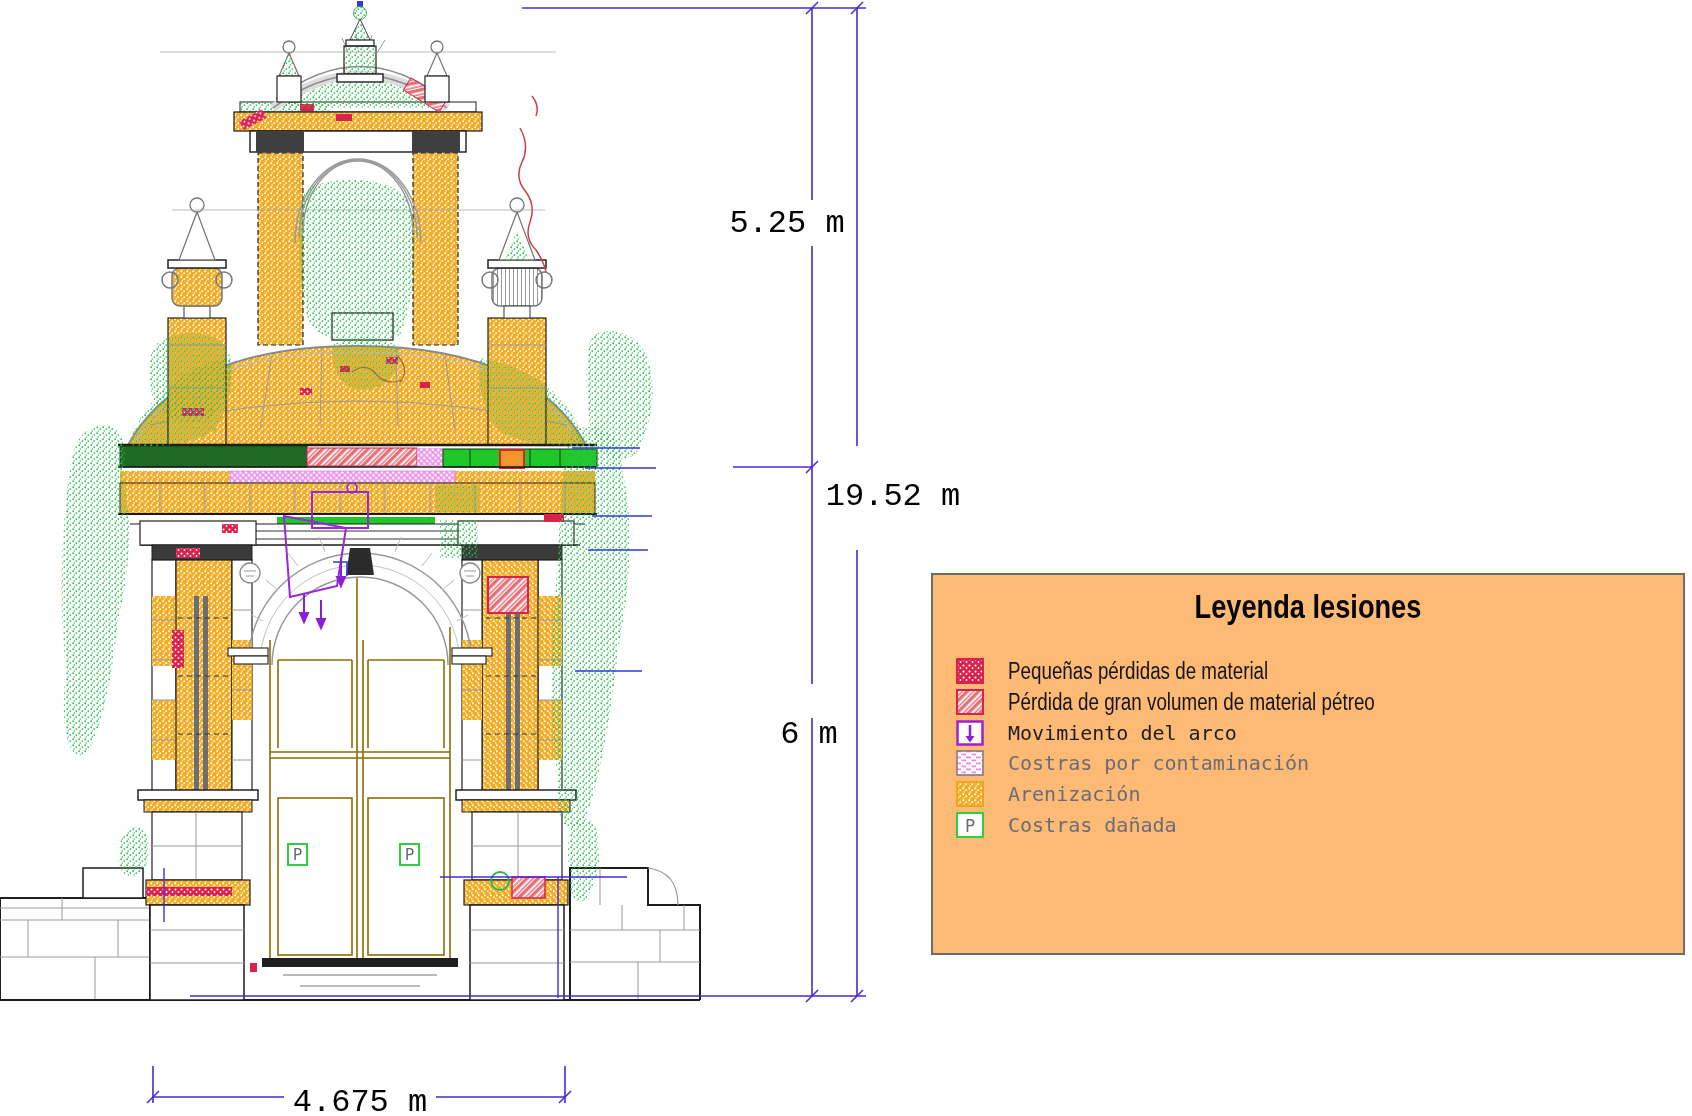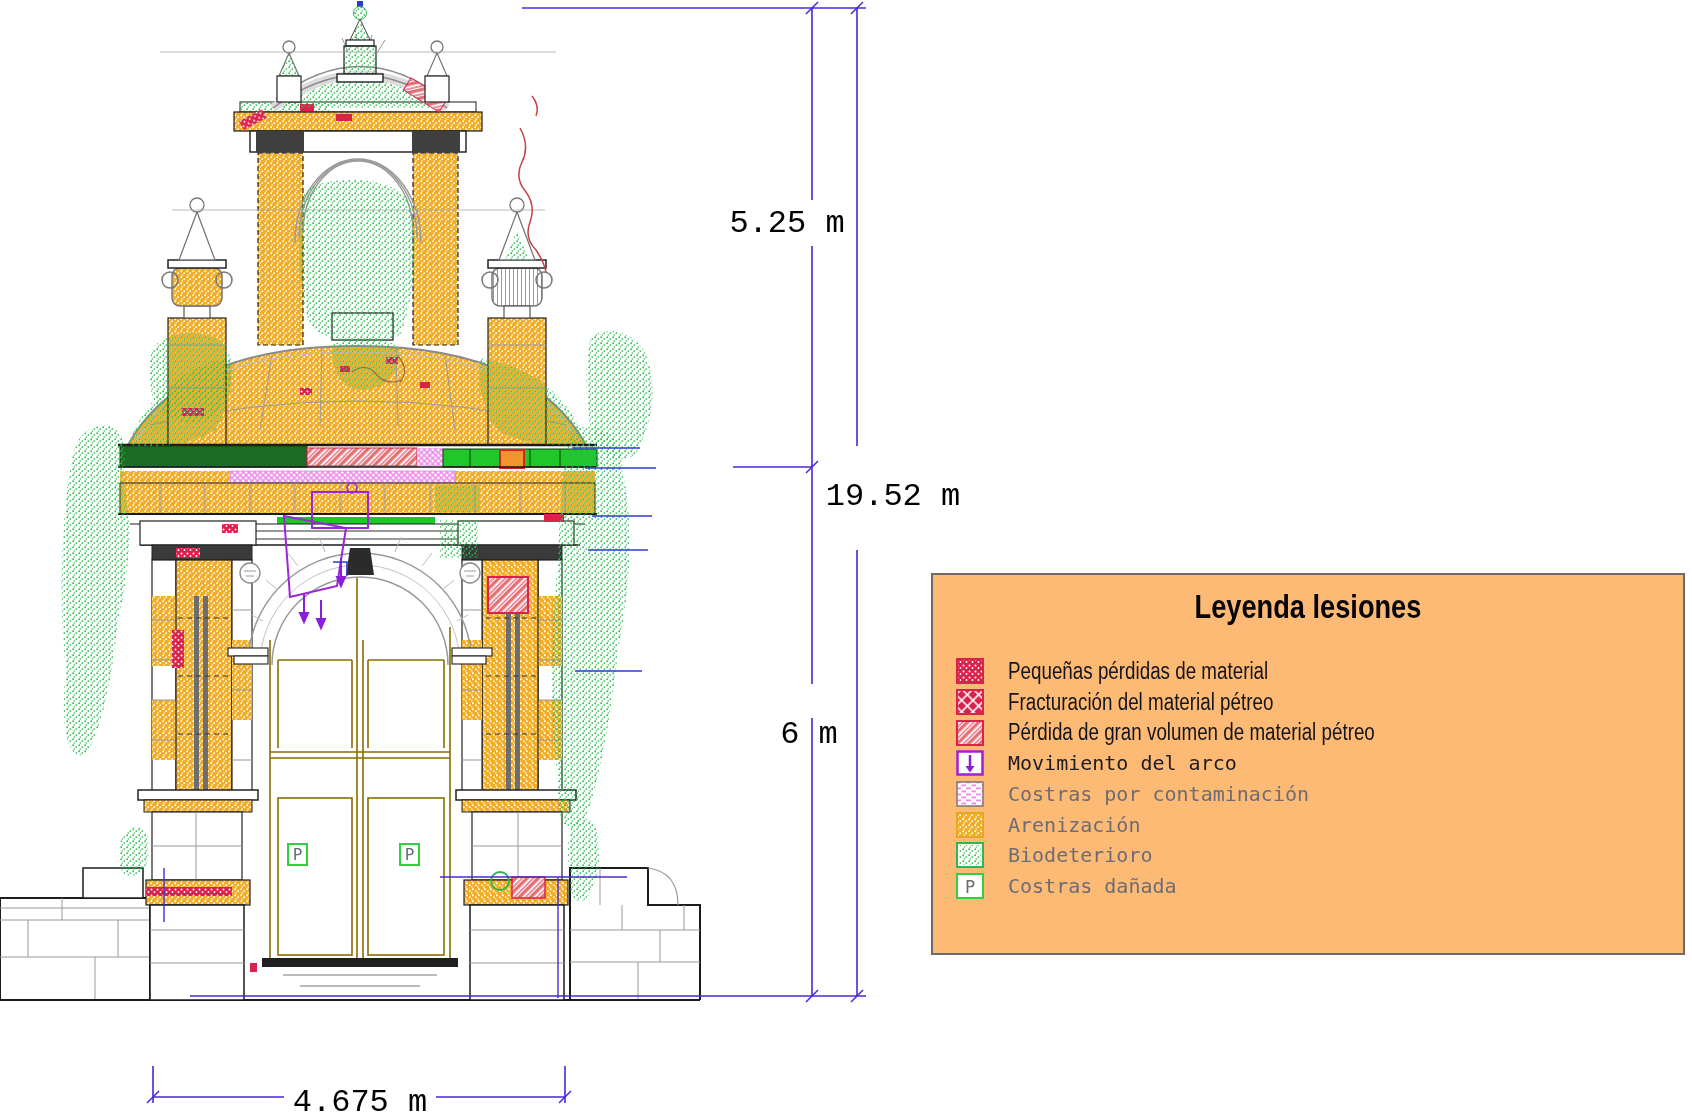--- a/index.html
+++ b/index.html
@@ -357,26 +357,20 @@
   <div id="legend-title">Leyenda lesiones</div>
   <div class="legend-rows">
 
     <div class="legend-row">
       <svg class="sw" width="28" height="26">
         <rect x="1" y="1" width="26" height="24" fill="url(#pRedSpeckle)" stroke="#d9234d" stroke-width="2"></rect>
       </svg>
       <span class="lbl t-cond">Pequeñas pérdidas de material</span>
     </div>
 
-    <div class="legend-row">
-      <svg class="sw" width="28" height="26">
-        <rect x="1" y="1" width="26" height="24" fill="url(#pRedDiamond)" stroke="#d9234d" stroke-width="2"></rect>
-      </svg>
-      <span class="lbl t-cond">Fracturación del material pétreo</span>
-    </div>
 
     <div class="legend-row">
       <svg class="sw" width="28" height="26">
         <rect x="1" y="1" width="26" height="24" fill="url(#pRedHatch)" stroke="#d9234d" stroke-width="2"></rect>
       </svg>
       <span class="lbl t-cond">Pérdida de gran volumen de material pétreo</span>
     </div>
 
 
     <div class="legend-row">
@@ -395,27 +389,20 @@
       <span class="lbl t-cad-gray">Costras por contaminación</span>
     </div>
 
     <div class="legend-row">
       <svg class="sw" width="28" height="26">
         <rect x="1" y="1" width="26" height="24" fill="url(#pYellow)" stroke="#e8a71c" stroke-width="2"></rect>
       </svg>
       <span class="lbl t-cad-gray">Arenización</span>
     </div>
 
-    <div class="legend-row">
-      <svg class="sw" width="28" height="26">
-        <rect x="1" y="1" width="26" height="24" fill="#fff" stroke="#2eb84c" stroke-width="2"></rect>
-        <rect x="3" y="3" width="22" height="20" fill="url(#pGreen)"></rect>
-      </svg>
-      <span class="lbl t-cad-gray">Biodeterioro</span>
-    </div>
 
     <div class="legend-row">
       <svg class="sw" width="28" height="26">
         <rect x="1" y="1" width="26" height="24" fill="#fff" stroke="#2fcf3f" stroke-width="2"></rect>
         <text x="14" y="20" font-family="DejaVu Sans Mono, monospace" font-size="17" fill="#6a6a72" text-anchor="middle">P</text>
       </svg>
       <span class="lbl t-cad-gray">Costras dañada</span>
     </div>
 
   </div>

